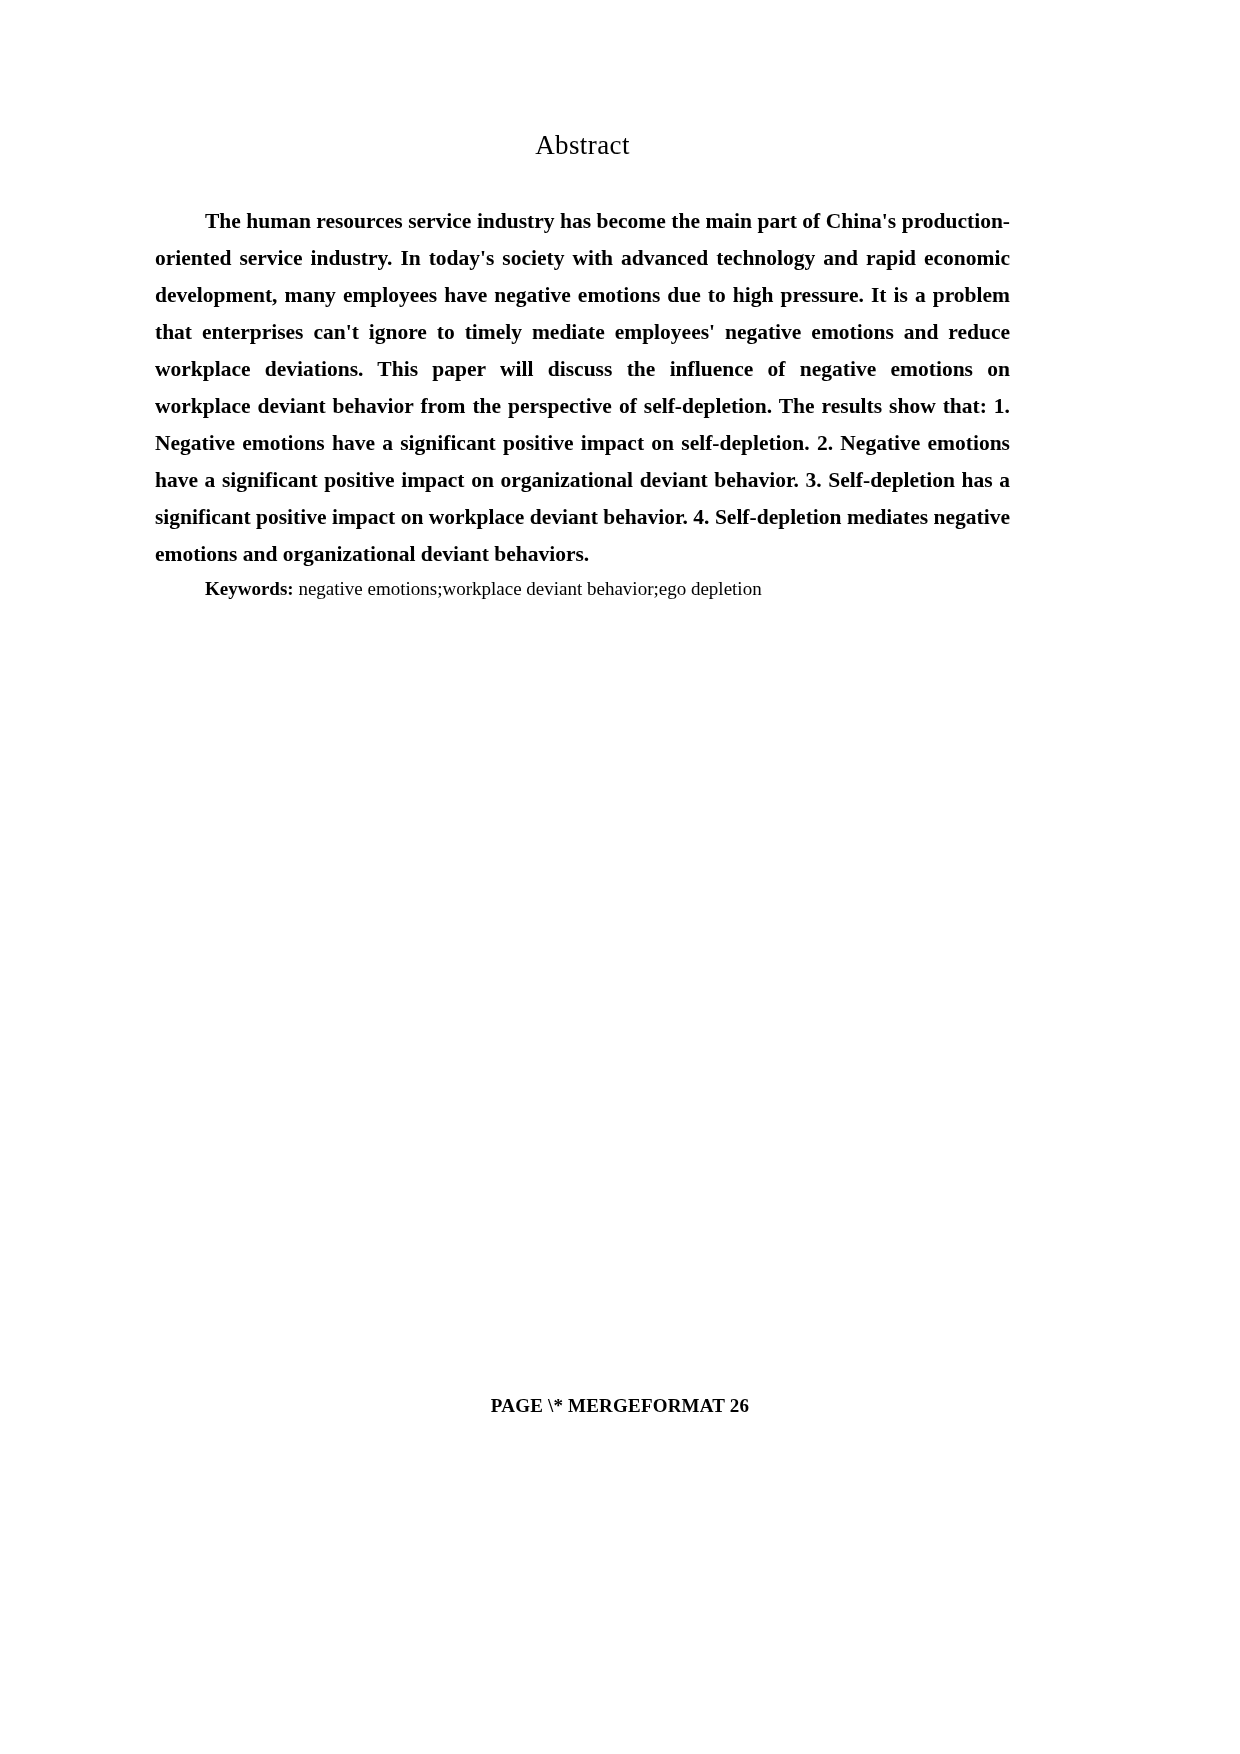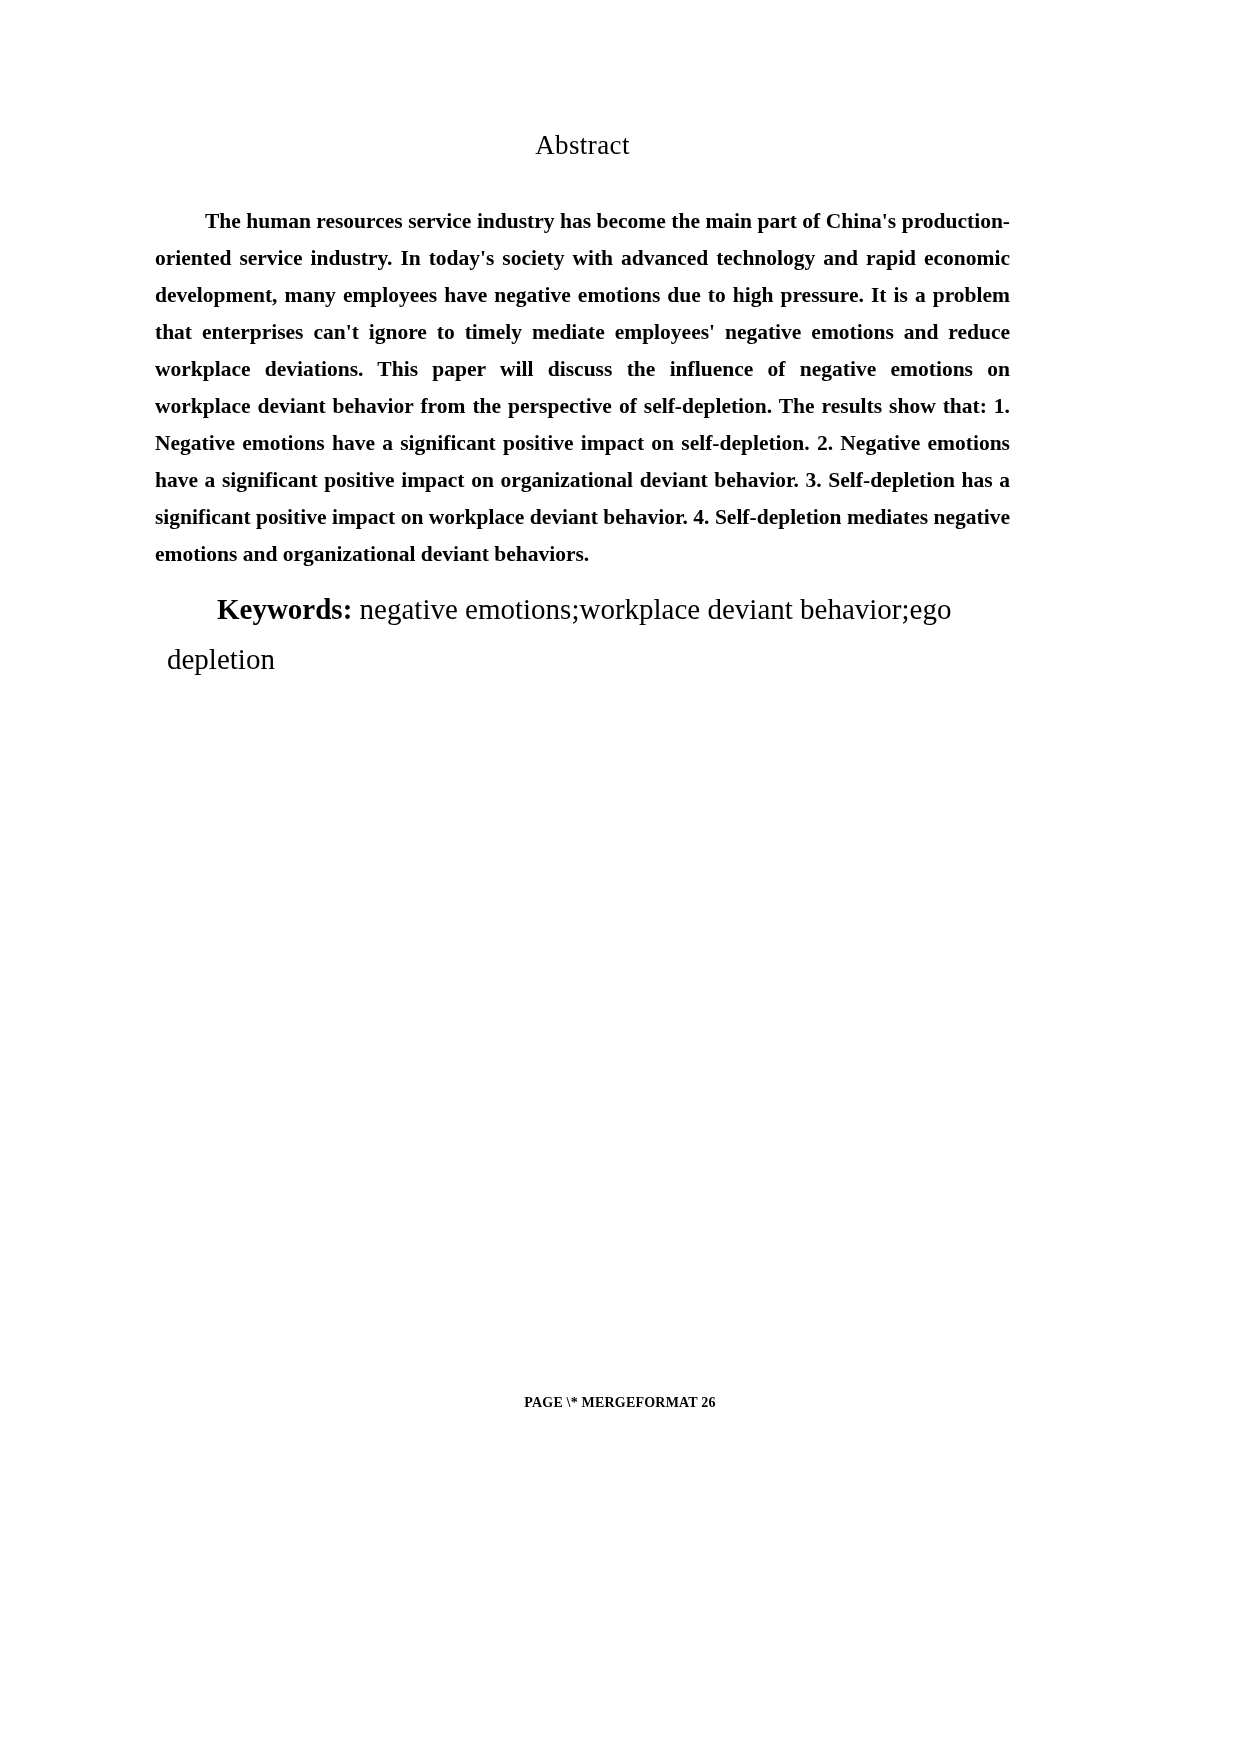--- a/index.html
+++ b/index.html
@@ -40,35 +40,35 @@
     font-size: 21.5px;
     line-height: 1.72;
     text-align: justify;
     text-justify: inter-word;
     text-indent: 50px;
     margin: 0;
     hyphens: none;
     font-weight: bold;
   }
   .keywords-line {
-    font-size: 29px;
+    font-size: 19px;
     line-height: 1.72;
     text-indent: 50px;
-    margin: 12px;
+    margin: 0;
   }
   .keywords-label {
     font-weight: bold;
   }
   .footer {
     position: absolute;
     left: 0;
     right: 0;
     top: 1395px;
     text-align: center;
-    font-size: 14px;
+    font-size: 19px;
     font-weight: bold;
     letter-spacing: 0.2px;
     font-family: "Liberation Serif", "DejaVu Serif", serif;
   }
 </style>
 </head>
 <body>
 
 <div class="page">
   <div class="content">

